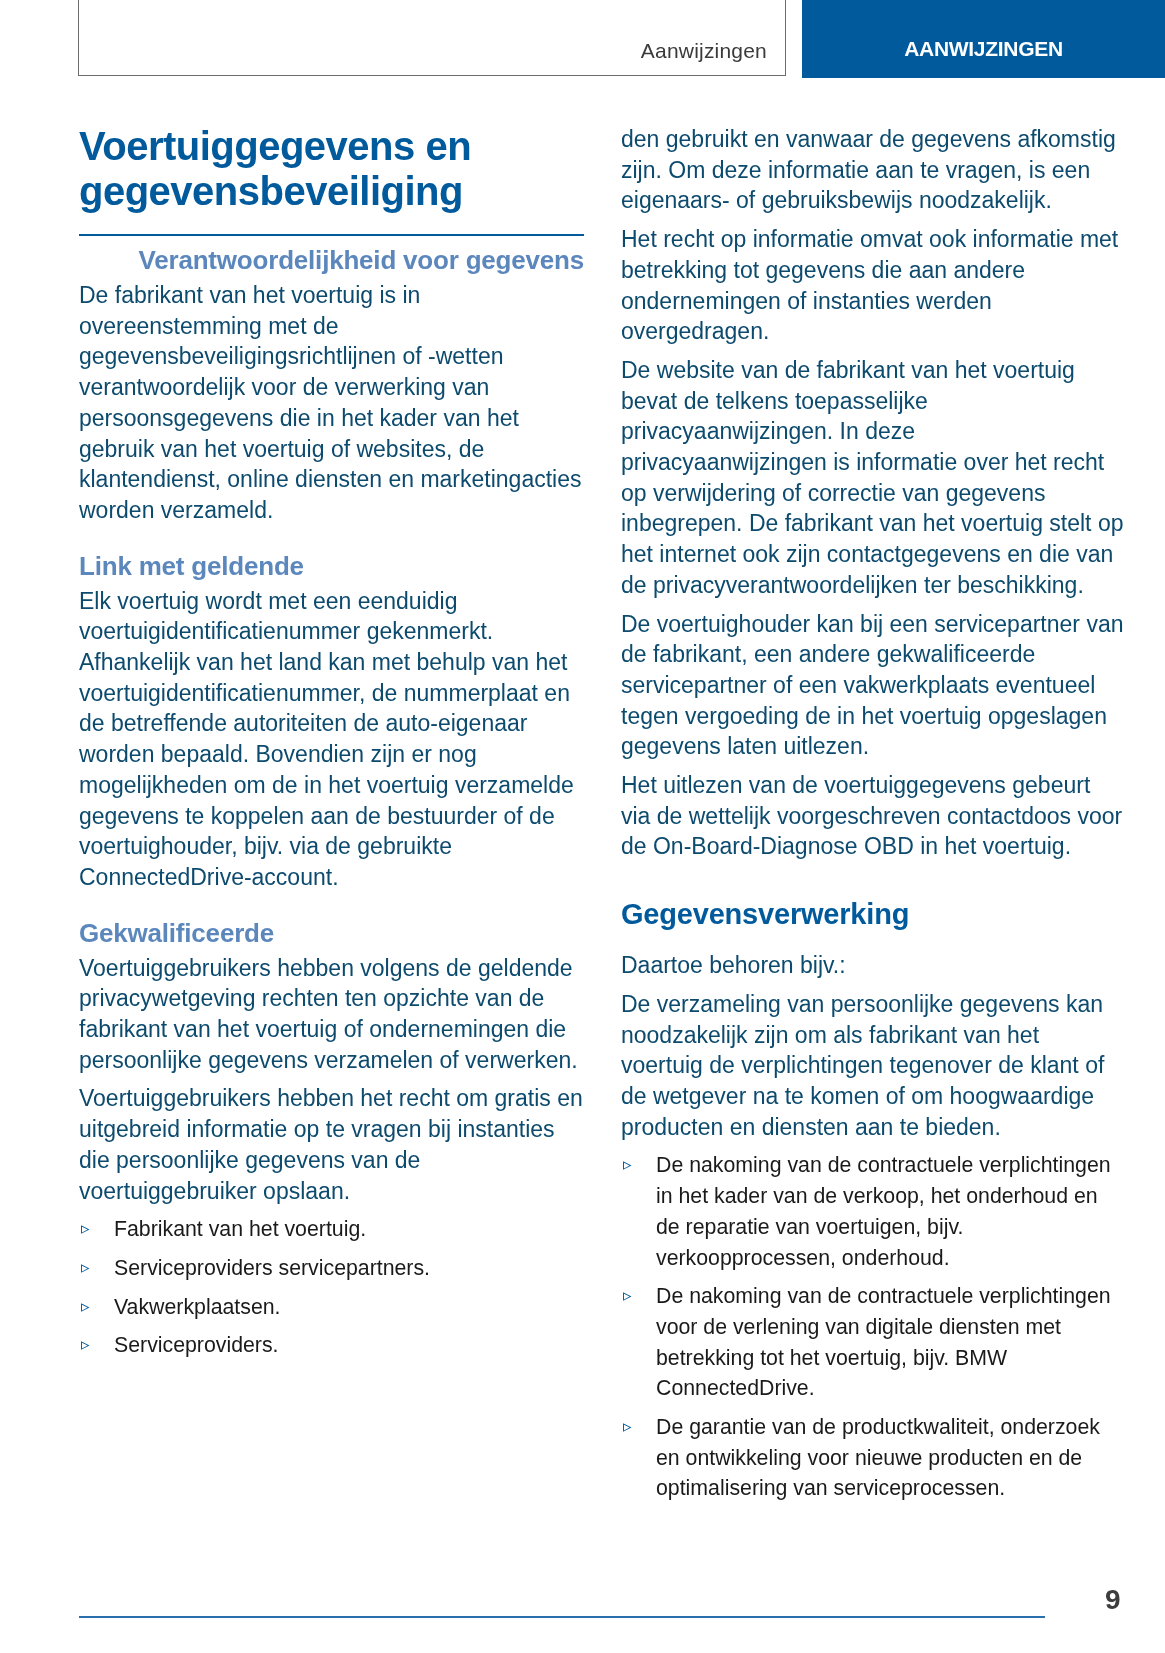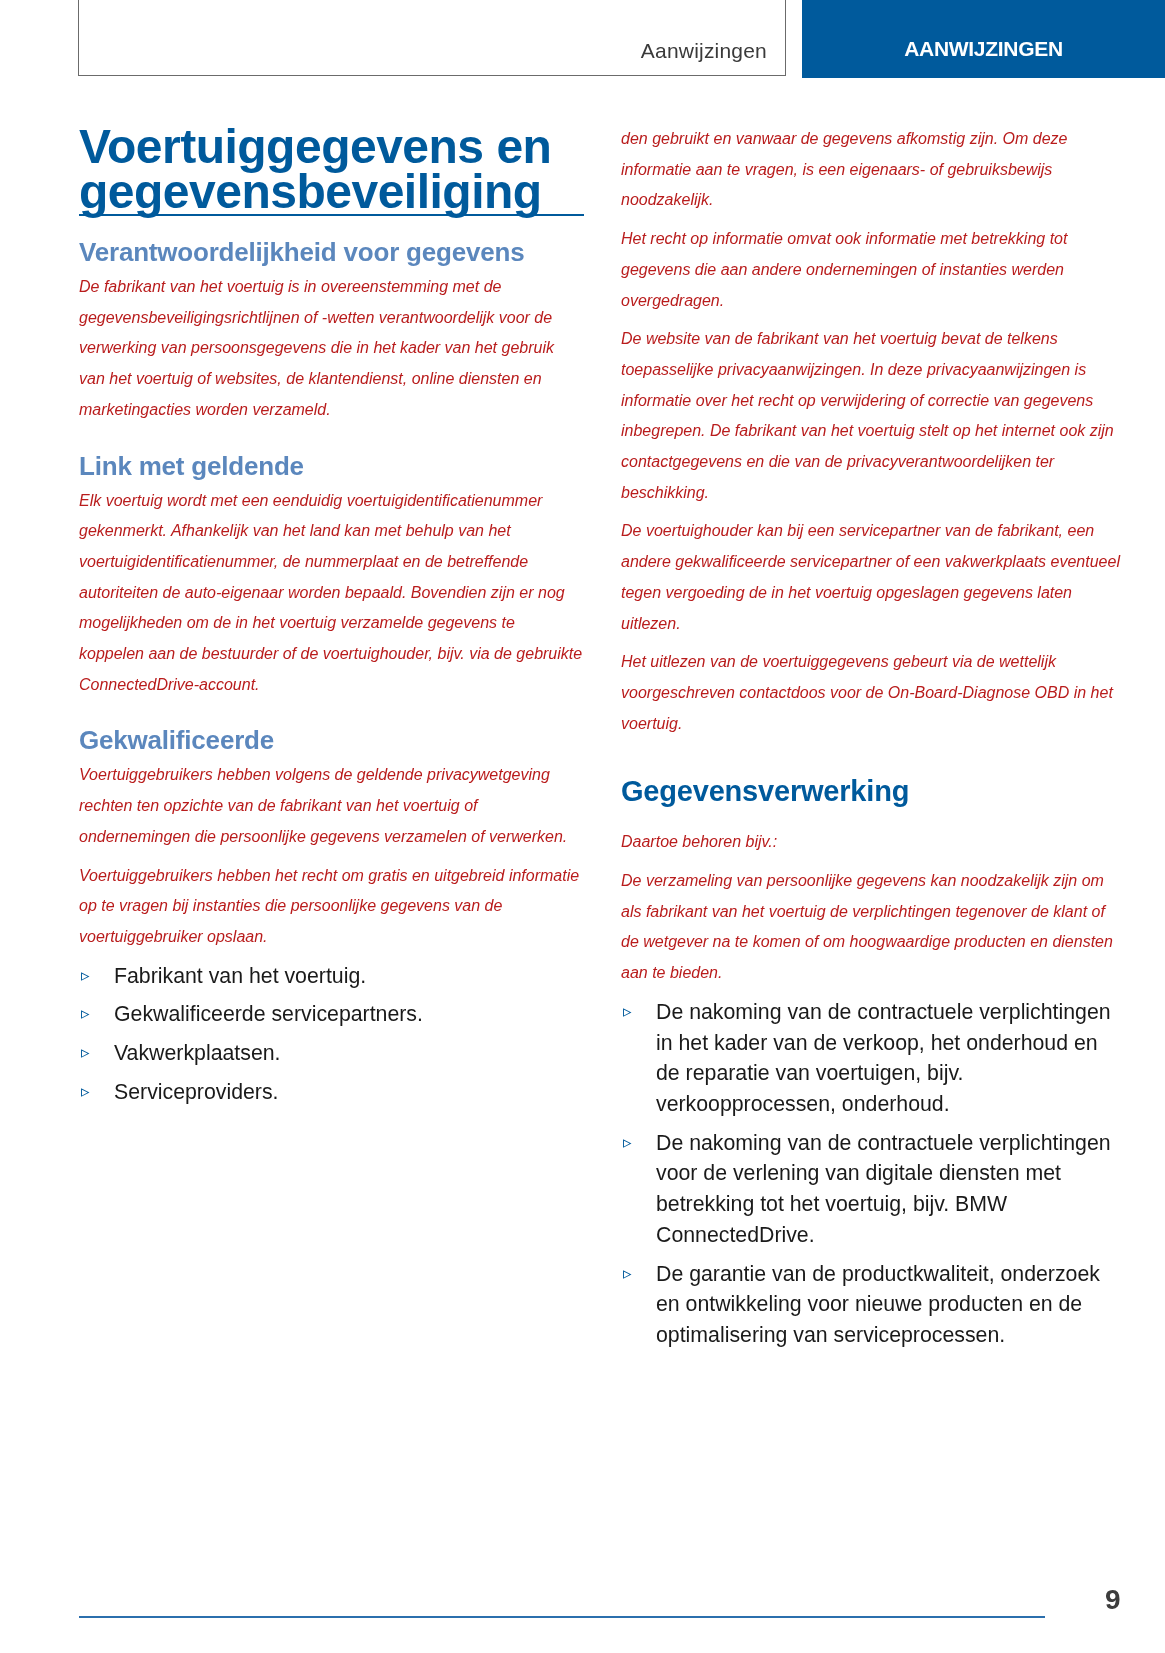--- a/index.html
+++ b/index.html
@@ -19,34 +19,34 @@
     position: absolute; left: 802px; top: 0; width: 363px; height: 78px;
     background: #005a9c; color: #ffffff;
     font-weight: bold; font-size: 21px;
     display: flex; align-items: flex-end; justify-content: center;
     padding-bottom: 17px; box-sizing: border-box; letter-spacing: -0.3px;
   }
   .col { position: absolute; width: 505px; }
   .col-left { left: 79px; top: 124px; }
   .col-right { left: 621px; top: 124px; width: 505px; }
   .title {
-    color: #005a9c; font-weight: bold; font-size: 48px; line-height: 45px;
-    margin: 0; padding-bottom: 0; border-bottom: 2px solid #005a9c;
+    color: #005a9c; font-weight: bold; font-size: 40px; line-height: 45px;
+    margin: 0; padding-bottom: 20px; border-bottom: 2px solid #005a9c;
     letter-spacing: -0.5px;
   }
   .h2 {
     color: #005a9c; font-weight: bold; font-size: 29px; line-height: 36px;
     margin: 28px 0 0 0; letter-spacing: -0.2px;
   }
   .h3 {
     color: #5b87bd; font-weight: bold; font-size: 26px; line-height: 32px;
     margin: 18px 0 4px 0; letter-spacing: -0.2px;
   }
   .p {
-    font-size: 16px; line-height: 30.7px; margin: 0 0 8px 0; color: #b91c1c; font-style: italic;
+    font-size: 23px; line-height: 30.7px; margin: 0 0 8px 0; color: #0c4a6e;
   }
   .bullets { list-style: none; margin: 0 0 8px 0; padding: 0; }
   .bullets li {
     position: relative; padding-left: 35px; font-size: 21.3px; line-height: 30.7px;
     margin-bottom: 8px;
   }
   .bullets li .tri {
     position: absolute; left: 2px; top: 0; color: #005a9c; font-size: 17px;
   }
   .col-right .h2.gv { margin-top: 34px; margin-bottom: 18px; }
@@ -65,32 +65,32 @@
 <div class="hdr-box">
   <span class="hdr-section">Aanwijzingen</span>
 </div>
 <div class="hdr-tab">
   <span>AANWIJZINGEN</span>
 </div>
 
 <div class="col col-left">
   <h1 class="title">Voertuiggegevens en gegevensbeveiliging</h1>
 
-  <h3 class="h3" style="margin-top:20px;">Verantwoordelijkheid voor gegevens</h3>
+  <h3 class="h3" style="margin-top:8px;text-align:right;">Verantwoordelijkheid voor gegevens</h3>
   <p class="p">De fabrikant van het voertuig is in overeenstemming met de gegevensbeveiligingsrichtlijnen of -wetten verantwoordelijk voor de verwerking van persoonsgegevens die in het kader van het gebruik van het voertuig of websites, de klantendienst, online diensten en marketingacties worden verzameld.</p>
 
   <h3 class="h3" style="margin-top:24px;">Link met geldende</h3>
   <p class="p">Elk voertuig wordt met een eenduidig voertuigidentificatienummer gekenmerkt. Afhankelijk van het land kan met behulp van het voertuigidentificatienummer, de nummerplaat en de betreffende autoriteiten de auto-eigenaar worden bepaald. Bovendien zijn er nog mogelijkheden om de in het voertuig verzamelde gegevens te koppelen aan de bestuurder of de voertuighouder, bijv. via de gebruikte ConnectedDrive-account.</p>
 
   <h3 class="h3" style="margin-top:24px;">Gekwalificeerde</h3>
   <p class="p">Voertuiggebruikers hebben volgens de geldende privacywetgeving rechten ten opzichte van de fabrikant van het voertuig of ondernemingen die persoonlijke gegevens verzamelen of verwerken.</p>
   <p class="p">Voertuiggebruikers hebben het recht om gratis en uitgebreid informatie op te vragen bij instanties die persoonlijke gegevens van de voertuiggebruiker opslaan.</p>
   <ul class="bullets">
     <li><span class="tri">▹</span><span>Fabrikant van het voertuig.</span></li>
-    <li><span class="tri">▹</span><span>Gekwalificeerde servicepartners.</span></li>
+    <li><span class="tri">▹</span><span>Serviceproviders servicepartners.</span></li>
     <li><span class="tri">▹</span><span>Vakwerkplaatsen.</span></li>
     <li><span class="tri">▹</span><span>Serviceproviders.</span></li>
   </ul>
 </div>
 
 <div class="col col-right">
   <p class="p">den gebruikt en vanwaar de gegevens afkomstig zijn. Om deze informatie aan te vragen, is een eigenaars- of gebruiksbewijs noodzakelijk.</p>
   <p class="p">Het recht op informatie omvat ook informatie met betrekking tot gegevens die aan andere ondernemingen of instanties werden overgedragen.</p>
   <p class="p">De website van de fabrikant van het voertuig bevat de telkens toepasselijke privacyaanwijzingen. In deze privacyaanwijzingen is informatie over het recht op verwijdering of correctie van gegevens inbegrepen. De fabrikant van het voertuig stelt op het internet ook zijn contactgegevens en die van de privacyverantwoordelijken ter beschikking.</p>
   <p class="p">De voertuighouder kan bij een servicepartner van de fabrikant, een andere gekwalificeerde servicepartner of een vakwerkplaats eventueel tegen vergoeding de in het voertuig opgeslagen gegevens laten uitlezen.</p>

